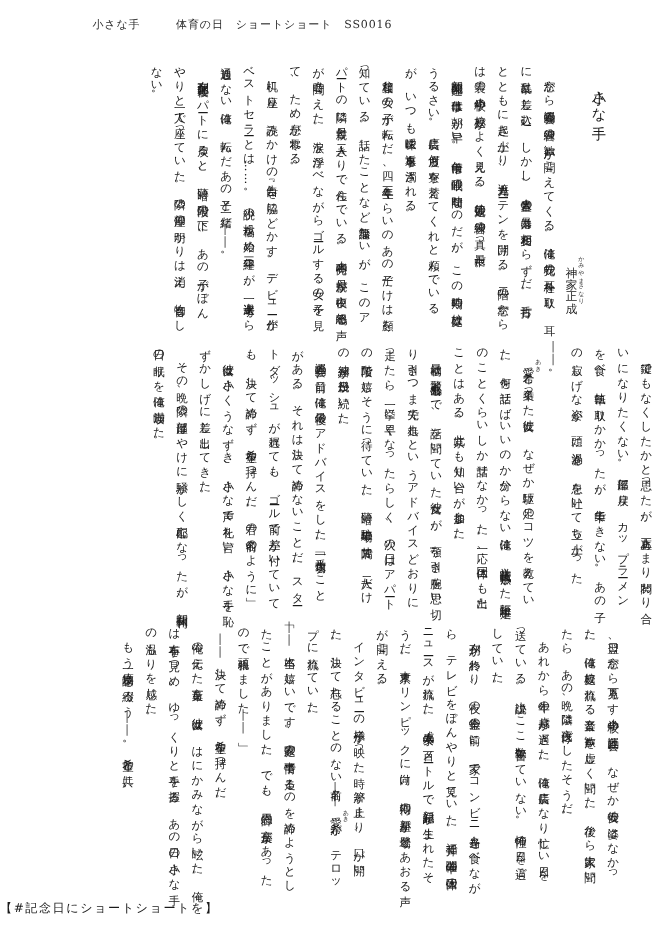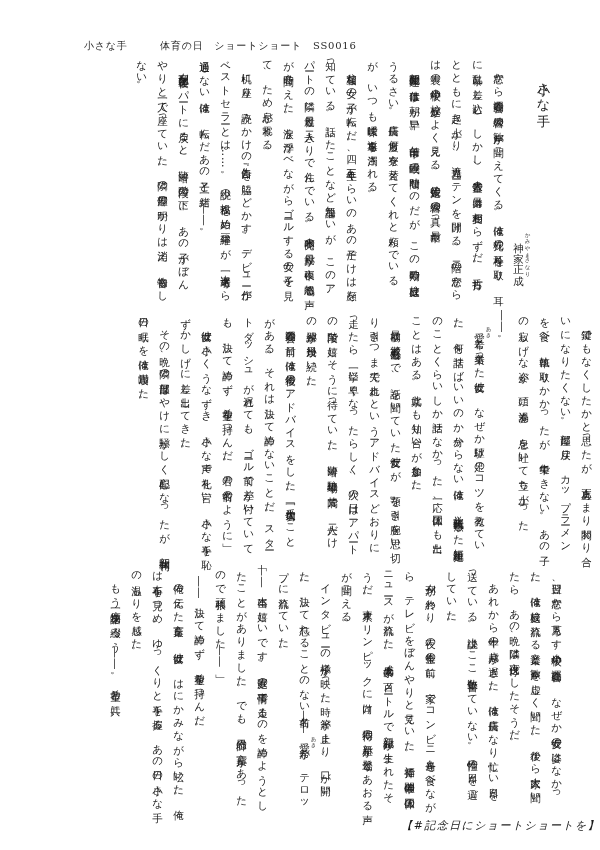--- a/index.html
+++ b/index.html
@@ -10,21 +10,20 @@
     color: #1a1a1a;
   }
   .page {
     position: relative; width: 600px; height: 850px;
     background: #ffffff; overflow: hidden;
   }
   .running-head {
     position: absolute; top: 15px; left: 84px;
     font-size: 10px; letter-spacing: 0.8px; color: #2a2a2a;
     white-space: pre;
-    margin-top: 24px;
   }
   .band {
     position: absolute; left: 35px;
     writing-mode: vertical-rl;
     text-orientation: mixed;
     line-break: strict;
     font-size: 10.5px;
     line-height: 21px;
     letter-spacing: 1.1px;
     height: 244px;
@@ -43,22 +42,22 @@
     padding-top: 20px;
   }
   .author-line {
     font-size: 10.5px; line-height: 20px; letter-spacing: 1px;
     padding-top: 176px;
   }
   ruby { ruby-position: over; }
   rt { font-size: 5.5px; letter-spacing: 0; color: #333; }
   .footer-line {
     position: absolute; top: 818px; left: 0; width: 600px;
-    text-align: right;
-    font-size: 11px; letter-spacing: 1.4px; color: #1a1a1a; font-style: italic;
+    text-align: left;
+    font-size: 11px; letter-spacing: 1.4px; color: #1a1a1a;
   }
 </style>
 </head>
 <body>
 
 <div class="page">
 
   <div class="running-head">小さな手　　　体育の日　ショートショート　SS0016</div>
 
   <section class="band band-1">

